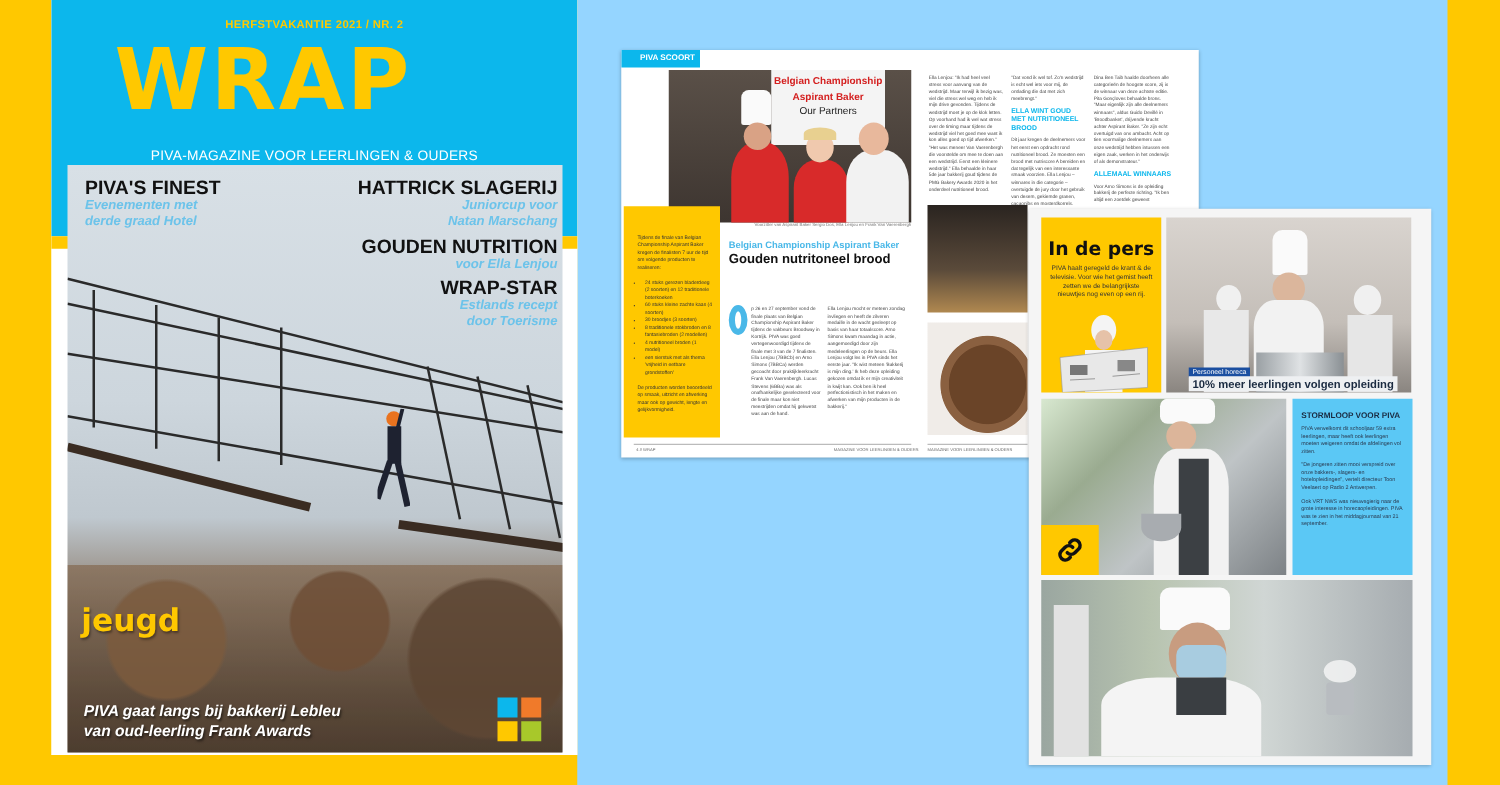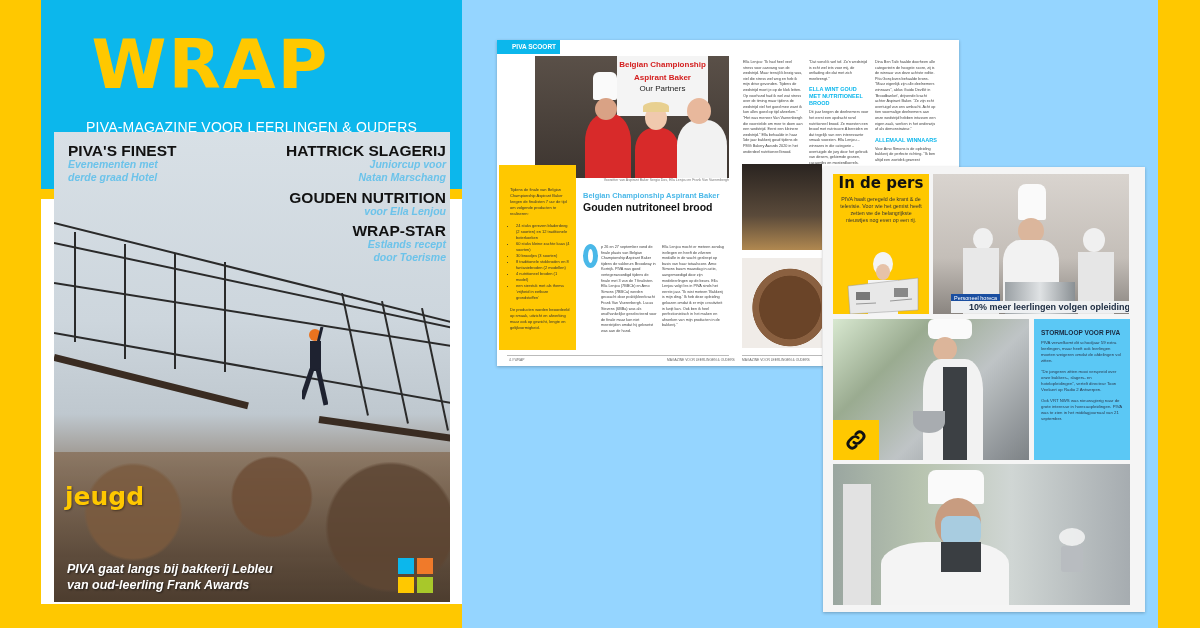--- a/index.html
+++ b/index.html
@@ -7,21 +7,21 @@
   .band-left { position: absolute; left: 0; top: 0; width: 462px; height: 628px; background: #ffc800; }
   .band-right { position: absolute; left: 1158px; top: 0; width: 42px; height: 628px; background: #ffc800; }
   .bg-blue { position: absolute; left: 462px; top: 0; width: 696px; height: 628px; background: #95d5ff; }
 
   
   .cover { position: absolute; left: 41px; top: 0; width: 421px; height: 604px; background: #fff; overflow: hidden; }
   .cover-top { position: absolute; left: 0; top: 0; width: 421px; height: 189px; background: #0cb7ec; }
   .cover-stripe { position: absolute; left: 0; top: 189px; width: 421px; height: 10px; background: #ffc800; }
   .cover-meta { position: absolute; left: 0; top: 14px; width: 421px; text-align: center; color: #ffc800; font-weight: bold; font-size: 9px; letter-spacing: .3px; }
   .cover-logo { position: absolute; left: 0; top: 30px; width: 339px; text-align: center; color: #ffc800; font-weight: 900; font-size: 68px; letter-spacing: 2px; line-height: 70px; font-family: "DejaVu Sans", sans-serif; }
-  .cover-tagline { position: absolute; left: 0; top: 119px; width: 421px; text-align: center; color: #fff; font-size: 14px; letter-spacing: .2px; }
+  .cover-tagline { position: absolute; left: 0; top: 119px; width: 421px; text-align: center; color: #fff; font-size: 11px; letter-spacing: .2px; }
   .cover-photo { position: absolute; left: 13px; top: 132px; width: 396px; height: 470px; background: linear-gradient(180deg, #d8e0e6 0%, #cdd6dd 40%, #bfc8cf 60%, #8a7a6a 75%, #5c4a3a 90%, #6b5b4b 100%); overflow: hidden; }
   .rope { position: absolute; height: 2px; background: #2a2a2a; transform-origin: left center; }
   .plank { position: absolute; height: 7px; background: #3a2c22; transform-origin: left center; }
   .person { position: absolute; left: 248px; top: 195px; width: 26px; height: 90px; }
   .trees { position: absolute; left: 0; bottom: 0; width: 100%; height: 150px; background: radial-gradient(circle at 20% 40%, #7a5a3e 0 14%, transparent 15%), radial-gradient(circle at 55% 30%, #6e4e36 0 16%, transparent 17%), radial-gradient(circle at 85% 50%, #5d4532 0 18%, transparent 19%), linear-gradient(180deg, #8b7560, #4a3a2c); opacity: .9; }
   .toc { position: absolute; font-weight: bold; color: #111; font-size: 15.5px; }
   .toc-sub { position: absolute; color: #6cc3ea; font-style: italic; font-size: 10.5px; font-weight: bold; line-height: 13px; }
   .headline { position: absolute; left: 24px; font-weight: 900; font-size: 25px; line-height: 30px; font-family: "DejaVu Sans", sans-serif; text-shadow: 1px 1px 2px rgba(0,0,0,.4); }
   .subheadline { position: absolute; left: 26px; color: #fff; font-style: italic; font-weight: bold; font-size: 12.5px; line-height: 16px; text-shadow: 1px 1px 2px rgba(0,0,0,.6); }
   .squares { position: absolute; left: 357px; top: 558px; width: 36px; height: 36px; }
@@ -44,43 +44,44 @@
   .dropcap { position: absolute; left: 86px; top: 204px; width: 15px; height: 24px; border-radius: 50%; border: 5px solid #4ab8e8; }
   .body-col { position: absolute; font-size: 3.8px; line-height: 5.6px; color: #444; }
   .footer-line { position: absolute; height: 1px; background: #bbb; }
   .footer-txt { position: absolute; font-size: 3.3px; color: #666; }
   .sub-h { font-size: 5.5px; font-weight: bold; color: #0cb7ec; line-height: 7px; margin: 4px 0 3px; }
   .side-thumb { position: absolute; left: 245px; width: 80px; }
 
   
   .spread2 { position: absolute; left: 823px; top: 167px; width: 322px; height: 445px; background: #f5f5f5; box-shadow: 0 1px 3px rgba(0,0,0,.25); overflow: hidden; }
   .pers-box { position: absolute; left: 10px; top: 7px; width: 96px; height: 140px; background: #ffc800; text-align: center; overflow: hidden; }
-  .pers-title { font-weight: 900; font-size: 15px; color: #111; margin-top: 0; font-family: "DejaVu Sans", sans-serif; }
+  .pers-title { font-weight: 900; font-size: 15px; color: #111; margin-top: 16px; font-family: "DejaVu Sans", sans-serif; }
   .pers-desc { font-size: 5.3px; line-height: 7px; color: #333; margin: 4px 6px 0; }
   .reader { position: absolute; left: 13px; top: 78px; width: 74px; height: 62px; }
   .tv-photo { position: absolute; left: 110px; top: 7px; width: 196px; height: 140px; background: linear-gradient(180deg, #d9d4cf 0%, #c4beb8 60%, #8a8580 100%); overflow: hidden; }
   .tv-label { position: absolute; left: 18px; top: 120px; background: #1a4ea0; color: #fff; font-size: 5.5px; padding: 1px 3px; }
-  .tv-caption { position: absolute; left: 18px; top: 127px; background: #eef0f2; color: #1a2a40; font-weight: bold; font-size: 9px; padding: 1px 18px; white-space: nowrap; }
+  .tv-caption { position: absolute; left: 18px; top: 127px; background: #eef0f2; color: #1a2a40; font-weight: bold; font-size: 9px; padding: 1px 3px; white-space: nowrap; }
   .kitchen-photo { position: absolute; left: 10px; top: 152px; width: 196px; height: 141px; background: linear-gradient(135deg, #d8e8d0 0%, #9aab90 30%, #bfc4c6 60%, #7d8286 100%); overflow: hidden; }
   .link-box { position: absolute; left: 10px; top: 253px; width: 46px; height: 40px; background: #ffc800; display: flex; align-items: center; justify-content: center; }
   .storm-box { position: absolute; left: 211px; top: 152px; width: 96px; height: 141px; background: #5bc8f5; padding: 10px 6px 0 7px; }
   .storm-title { font-weight: 900; font-size: 6.5px; color: #1a2a40; margin-bottom: 4px; }
   .storm-p { font-size: 4.3px; line-height: 6px; color: #2a3a50; margin-bottom: 5px; }
   .video-photo { position: absolute; left: 10px; top: 297px; width: 297px; height: 141px; background: linear-gradient(90deg, #9aa6a0 0%, #b8c4b0 30%, #d0d6d4 60%, #a6acb0 100%); overflow: hidden; }
 </style>
 </head>
 <body>
 
 <div class="band-left"></div>
 <div class="bg-blue"></div>
 <div class="band-right"></div>
 
 <div class="cover">
   <div class="cover-top"></div>
   <div class="cover-stripe"></div>
+  <div class="cover-meta">HERFSTVAKANTIE 2021 / NR. 2</div>
   <div class="cover-logo">WRAP</div>
   <div class="cover-tagline">PIVA-MAGAZINE VOOR LEERLINGEN &amp; OUDERS</div>
 
   <div class="cover-photo">
     <div class="trees"></div>
     <div class="rope" style="left:0;top:90px;width:420px;transform:rotate(14deg);"></div>
     <div class="rope" style="left:0;top:110px;width:420px;transform:rotate(12deg);"></div>
     <div class="rope" style="left:0;top:150px;width:420px;transform:rotate(9deg);"></div>
     <div class="rope" style="left:0;top:200px;width:420px;transform:rotate(10deg);"></div>
     <div class="rope" style="left:20px;top:100px;width:2px;height:110px;"></div>

